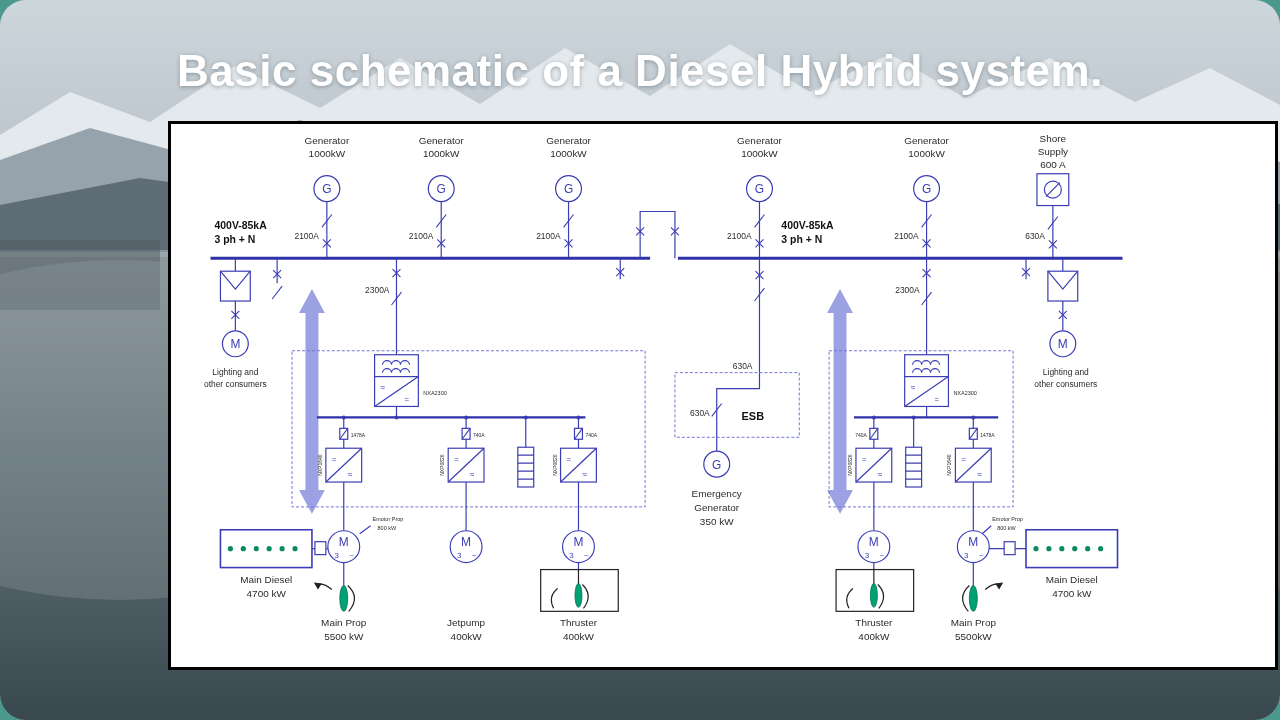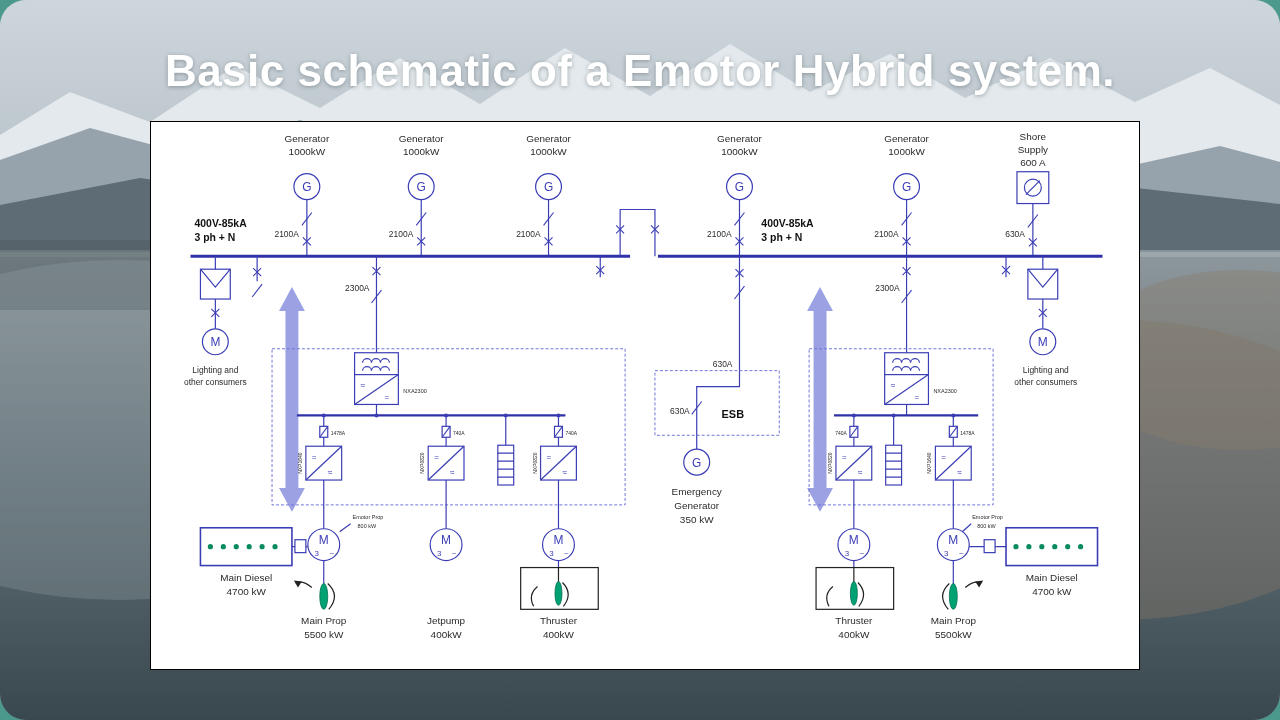--- a/index.html
+++ b/index.html
@@ -1,20 +1,20 @@
 <!DOCTYPE html>
 <html><head>
 <meta charset="utf-8">
 <style>
   *{margin:0;padding:0;box-sizing:border-box}
   html,body{width:1280px;height:720px;background:#4a998c;font-family:"Liberation Sans",sans-serif;overflow:hidden}
   .slide{position:relative;width:1280px;height:720px;border-radius:26px;overflow:hidden;background:#9aa7ae}
   .bg{position:absolute;left:0;top:0;width:1280px;height:720px}
   .title{position:absolute;top:46px;left:0;width:100%;text-align:center;font-size:44px;font-weight:600;color:#fff;letter-spacing:.5px;text-shadow:0 1px 4px rgba(30,40,50,.35)}
-  .panel{position:absolute;left:150px;top:121px;width:990px;height:549px;background:#fff;border:1px solid #000000}
+  .panel{position:absolute;left:168px;top:121px;width:1110px;height:549px;background:#fff;border:3px solid #000000}
   svg text{font-family:"Liberation Sans",sans-serif;fill:#2b2b2b}
   .w{stroke:#3a3db4;stroke-width:1.2;fill:none}
   .bus{stroke:#2e31a8;stroke-width:3.2;fill:none}
   .b2{stroke:#2e31a8;stroke-width:2.4;fill:none}
   .s{fill:#fff;stroke:#3a3db4;stroke-width:1.2}
   .x{stroke:#3a3db4;stroke-width:1.1;fill:none}
   .dash{fill:none;stroke:#7075d8;stroke-width:1;stroke-dasharray:3 2}
   .sk{stroke:#222;stroke-width:1.2;fill:none}
   .tun{stroke:#222;stroke-width:1.2;fill:#fff}
   .dot{fill:#3a3db4}
@@ -50,21 +50,21 @@
     <polygon fill="#8a96a1" opacity=".85" points="0,160 90,128 190,155 300,120 410,158 520,128 640,162 760,132 880,166 1000,138 1120,168 1220,146 1280,162 1280,260 0,260"></polygon>
     <polygon fill="#5e6c76" points="0,205 140,178 300,200 460,176 620,202 780,180 940,206 1100,184 1280,204 1280,292 0,292"></polygon>
     <rect x="0" y="252" width="1280" height="468" fill="url(#water)"></rect>
     <rect x="0" y="250" width="1280" height="7" fill="#aab4b8" opacity=".55"></rect>
     <rect x="0" y="240" width="160" height="70" fill="#4d5a60" opacity=".5"></rect>
     <ellipse cx="1120" cy="470" rx="260" ry="150" fill="#7e7365" opacity=".45"></ellipse>
     <ellipse cx="1240" cy="360" rx="160" ry="90" fill="#8a7e6c" opacity=".4"></ellipse>
     <ellipse cx="120" cy="430" rx="300" ry="170" fill="#95a1a4" opacity=".3"></ellipse>
   </svg>
 
-  <div class="title">Basic schematic of a Emotor Hybrid system.</div>
+  <div class="title">Basic schematic of a Diesel Hybrid system.</div>
 
   <div class="panel">
     <svg width="988" height="547" viewBox="0 0 990 550">
 
       <g>
         <text class="t10" x="155" y="20" text-anchor="middle">Generator</text>
         <text class="t10" x="155" y="33" text-anchor="middle">1000kW</text>
         <circle class="s" cx="155" cy="65" r="13"></circle>
         <text class="gm" x="155" y="69.5" text-anchor="middle">G</text>
         <line class="w" x1="155" y1="78" x2="155" y2="135"></line>

